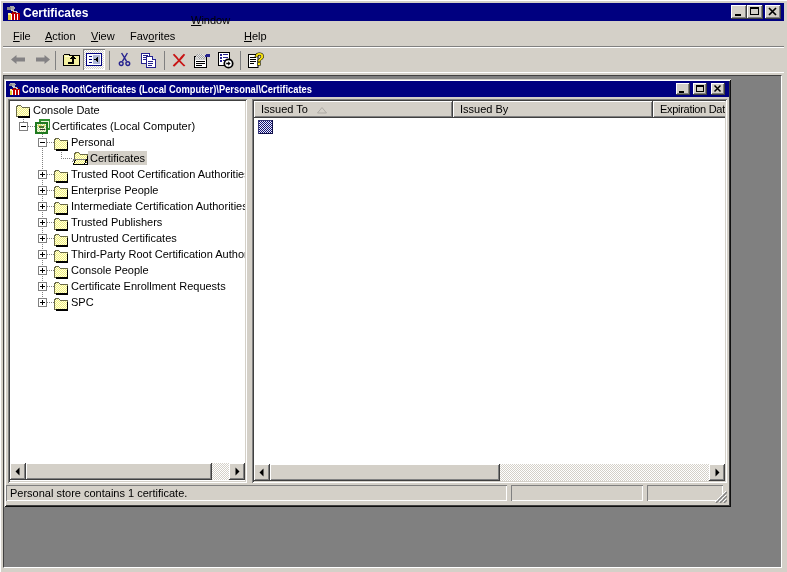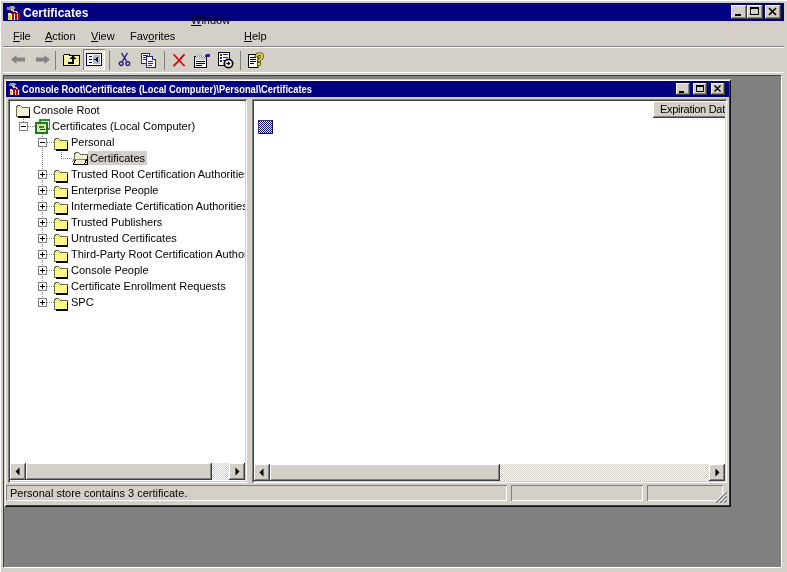--- a/index.html
+++ b/index.html
@@ -345,21 +345,21 @@
   <svg class="a" style="left:43px;top:164px" width="16" height="14" viewBox="0 0 16 14" shape-rendering="crispEdges">
       <use href="#fold"></use>
     </svg>
   <svg class="a" style="left:43px;top:180px" width="16" height="14" viewBox="0 0 16 14" shape-rendering="crispEdges">
       <use href="#fold"></use>
     </svg>
   <svg class="a" style="left:43px;top:196px" width="16" height="14" viewBox="0 0 16 14" shape-rendering="crispEdges">
       <use href="#fold"></use>
     </svg>
 
-  <div class="a tx" style="left:23px;top:3px">Console Root</div>
+  <div class="a tx" style="left:23px;top:3px">Console Date</div>
   <div class="a tx" style="left:42px;top:19px">Certificates (Local Computer)</div>
   <div class="a tx" style="left:61px;top:35px">Personal</div>
   <div class="a tx" style="left:78px;top:50px;background:#D4D0C8;padding:1px 2px">Certificates</div>
   <div class="a tx" style="left:61px;top:67px">Trusted Root Certification Authorities</div>
   <div class="a tx" style="left:61px;top:83px">Enterprise People</div>
   <div class="a tx" style="left:61px;top:99px">Intermediate Certification Authorities</div>
   <div class="a tx" style="left:61px;top:115px">Trusted Publishers</div>
   <div class="a tx" style="left:61px;top:131px">Untrusted Certificates</div>
   <div class="a tx" style="left:61px;top:147px">Third-Party Root Certification Authorities</div>
   <div class="a tx" style="left:61px;top:163px">Console People</div>
@@ -376,20 +376,29 @@
   <div class="a btn" style="left:219px;top:362px;width:16px;height:17px">
       <svg width="16" height="17">
         <polygon points="6.5,4.5 6.5,12.5 10.5,8.5" fill="#000"></polygon>
       </svg>
     </div>
 </div>
 
 <div class="a bevin" style="left:252px;top:99px;width:475px;height:384px"></div>
 <div class="a" style="left:254px;top:101px;width:471px;height:380px;background:#fff;overflow:hidden" id="list">
 
+  <div class="a hdr" style="left:0;top:0;width:199px;height:17px">
+      <span class="a tx" style="left:7px;top:2px">Issued To</span>
+    <svg class="a" style="left:63px;top:6px" width="10" height="7">
+        <polygon points="5,0.5 9.5,6 0.5,6" fill="#D4D0C8" stroke="#AEAAA4"></polygon>
+      </svg>
+  </div>
+  <div class="a hdr" style="left:199px;top:0;width:200px;height:17px">
+      <span class="a tx" style="left:7px;top:2px">Issued By</span>
+    </div>
   <div class="a hdr" style="left:399px;top:0;width:110px;height:17px">
       <span class="a tx" style="left:7px;top:2px;letter-spacing:-0.3px">Expiration Date</span>
     </div>
 
   <svg class="a" style="left:4px;top:19px" width="15" height="14" viewBox="0 0 15 14" shape-rendering="crispEdges">
     <rect x="0" y="0" width="15" height="14" fill="url(#bch)"></rect>
     <rect x="0" y="0" width="15" height="1" fill="#383878"></rect>
       <rect x="0" y="13" width="15" height="1" fill="#101048"></rect>
     <rect x="14" y="0" width="1" height="14" fill="#101048"></rect>
       <rect x="0" y="0" width="1" height="14" fill="#383878"></rect>
@@ -403,21 +412,21 @@
     </div>
   <div class="a btn" style="left:16px;top:363px;width:230px;height:17px"></div>
   <div class="a btn" style="left:455px;top:363px;width:16px;height:17px">
       <svg width="16" height="17">
         <polygon points="6.5,4.5 6.5,12.5 10.5,8.5" fill="#000"></polygon>
       </svg>
     </div>
 </div>
 
 <div class="a" style="left:6px;top:485px;width:501px;height:16px;box-shadow:inset 1px 1px 0 #808080,inset -1px -1px 0 #FFFFFF;background:#D4D0C8">
-  <span class="a tx" style="left:4px;top:2px">Personal store contains 3 certificate.</span>
+  <span class="a tx" style="left:4px;top:2px">Personal store contains 1 certificate.</span>
 </div>
 <div class="a" style="left:511px;top:485px;width:132px;height:16px;box-shadow:inset 1px 1px 0 #808080,inset -1px -1px 0 #FFFFFF;background:#D4D0C8"></div>
 <div class="a" style="left:647px;top:485px;width:76px;height:16px;box-shadow:inset 1px 1px 0 #808080,inset -1px -1px 0 #FFFFFF;background:#D4D0C8"></div>
 <svg class="a" style="left:712px;top:488px" width="15" height="15">
   <path d="M14 3 L3 14" stroke="#FFFFFF"></path>
     <path d="M15 4 L4 15" stroke="#808080" stroke-width="1.4"></path>
   <path d="M14 7 L7 14" stroke="#FFFFFF"></path>
     <path d="M15 8 L8 15" stroke="#808080" stroke-width="1.4"></path>
   <path d="M14 11 L11 14" stroke="#FFFFFF"></path>
     <path d="M15 12 L12 15" stroke="#808080" stroke-width="1.4"></path>

